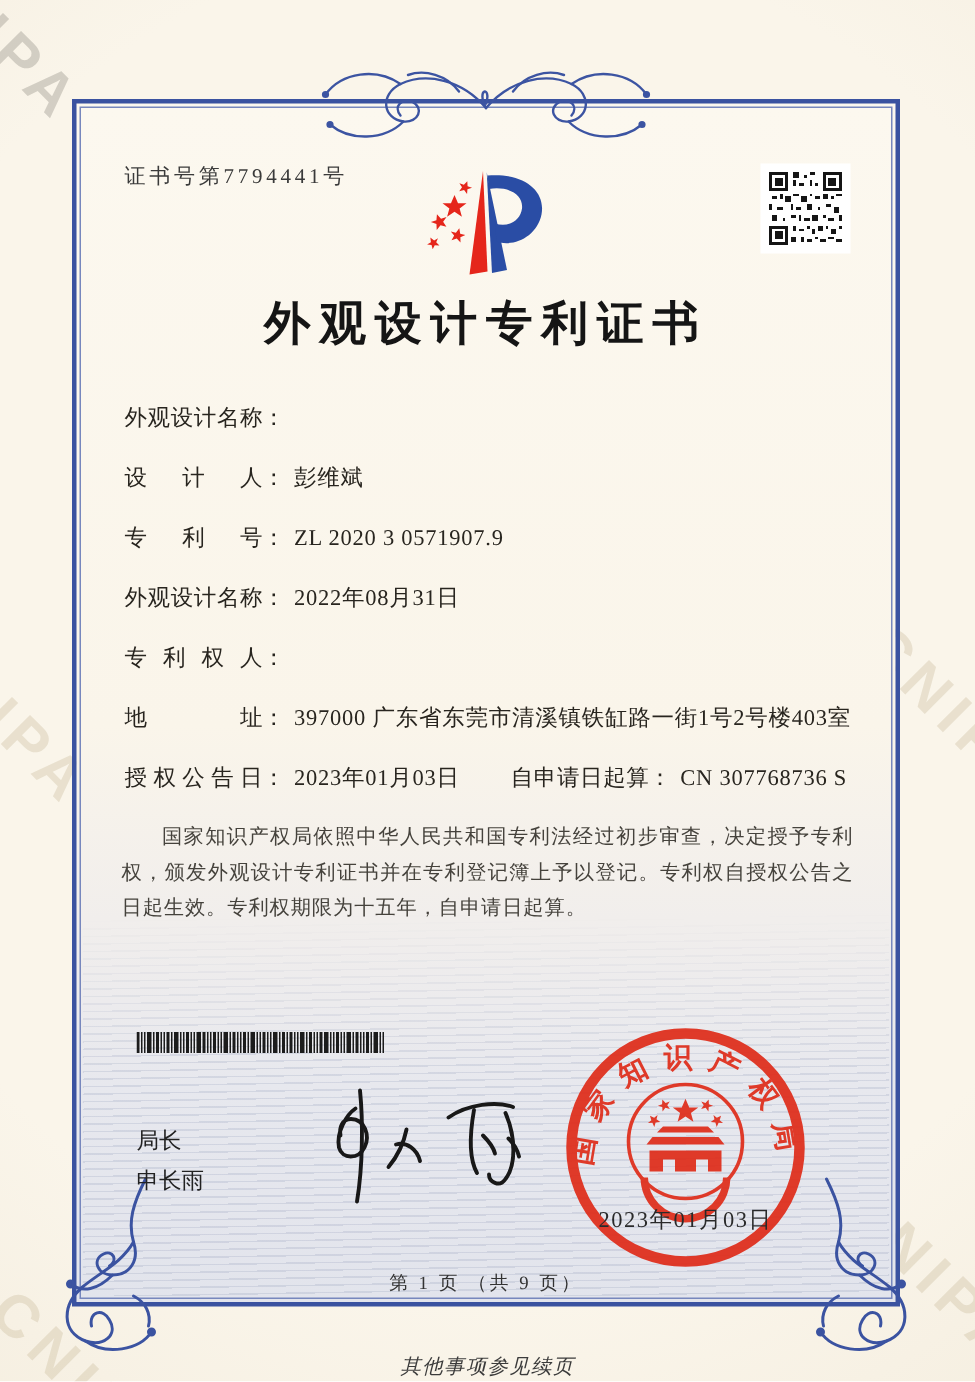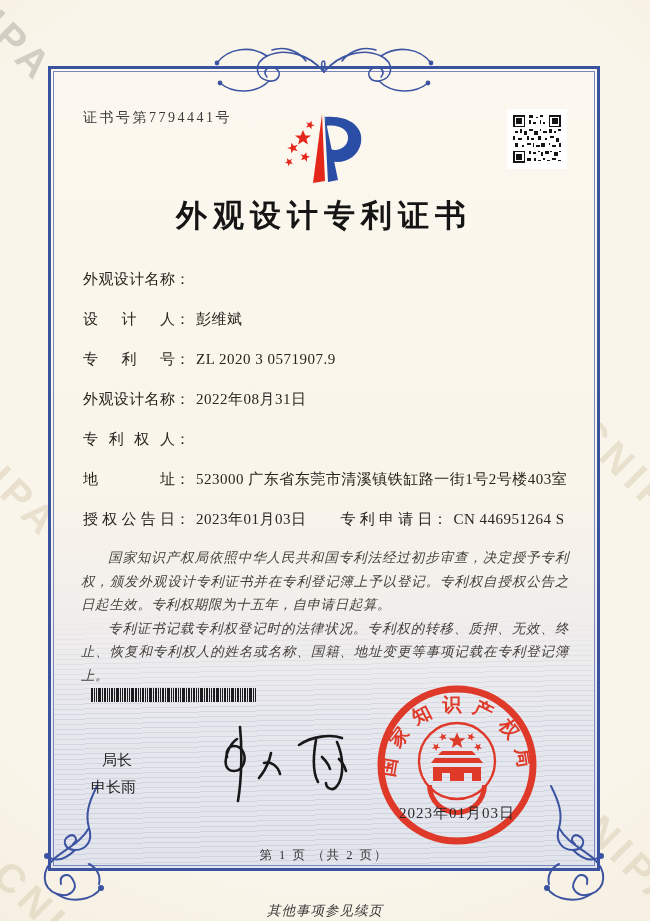--- a/index.html
+++ b/index.html
@@ -64,32 +64,32 @@
   .flabel { display:inline-block; width:92px; text-align:justify; text-align-last:justify; }
   .fcolon { display:inline-block; margin:0 6px 0 0; }
   .fvalue { letter-spacing:0.5px; }
   .grant-row { display:flex; }
   .grant-pair { display:flex; }
   .grant-pair.second { margin-left:34px; }
 
   
   .legal {
     position:absolute; left:30px; right:28px; top:477px;
-    font-style:italic; font-size:13.5px; line-height:23.5px;
+    font-size:13.5px; line-height:23.5px;
     color:#45423c; letter-spacing:0.6px; text-align:justify;
   }
   .legal p { text-indent:2em; }
 
   
   .barcode { position:absolute; left:40px; top:619px; width:166px; height:14px; }
   .sig-title, .sig-name {
     position:absolute; left:40px; font-family:"Liberation Sans","DejaVu Sans",sans-serif;
     font-size:15px; color:#222;
   }
-  .sig-title { top:682px;margin-left:11px; }
+  .sig-title { top:682px; }
   .sig-name  { top:709px; }
   .signature { position:absolute; left:128px; top:652px; }
   .seal { position:absolute; left:320px; top:610px; width:172px; height:172px; opacity:0.93; }
   .page-num {
     position:absolute; left:0; right:0; top:778px; text-align:center;
     font-size:12.5px; letter-spacing:2px; color:#333;
   }
   .bottom-note {
     position:absolute; left:0; right:0; top:902px; text-align:center;
     font-style:italic; font-size:13.5px; letter-spacing:1px; color:#3b3b3b;
@@ -220,39 +220,38 @@
           <span class="fcolon">：</span>
         <span class="fvalue">2022年08月31日</span>
       </div>
       <div class="frow">
         <span class="flabel">专利权人</span>
           <span class="fcolon">：</span>
       </div>
       <div class="frow">
         <span class="flabel">地址</span>
           <span class="fcolon">：</span>
-        <span class="fvalue">523000 广东省东莞市清溪镇铁缸路一街1号2号楼403室</span>
+        <span class="fvalue">397000 广东省东莞市清溪镇铁缸路一街1号2号楼403室</span>
       </div>
       <div class="frow grant-row">
         <span class="grant-pair">
           <span class="flabel">授权公告日</span>
             <span class="fcolon">：</span>
           <span class="fvalue">2023年01月03日</span>
         </span>
         <span class="grant-pair second">
-          <span class="flabel">专利申请日</span>
+          <span class="flabel">自申请日起算</span>
             <span class="fcolon">：</span>
-          <span class="fvalue">CN 446951264 S</span>
+          <span class="fvalue">CN 307768736 S</span>
         </span>
       </div>
     </div>
 
     <div class="legal">
       <p>国家知识产权局依照中华人民共和国专利法经过初步审查，决定授予专利权，颁发外观设计专利证书并在专利登记簿上予以登记。专利权自授权公告之日起生效。专利权期限为十五年，自申请日起算。</p>
-      <p>专利证书记载专利权登记时的法律状况。专利权的转移、质押、无效、终止、恢复和专利权人的姓名或名称、国籍、地址变更等事项记载在专利登记簿上。</p>
     </div>
 
     <svg class="barcode" viewBox="0 0 166 14" preserveAspectRatio="none">
       <path fill="#1c1c1c" d="M0,0h2v14h-2z M3,0h1v14h-1z M5,0h1v14h-1z M7,0h3v14h-3z M11,0h1v14h-1z M13,0h2v14h-2z M16,0h1v14h-1z M18,0h1v14h-1z M20,0h2v14h-2z M23,0h1v14h-1z M25,0h3v14h-3z M29,0h1v14h-1z M31,0h1v14h-1z M33,0h2v14h-2z M36,0h1v14h-1z M38,0h1v14h-1z M40,0h3v14h-3z M44,0h2v14h-2z M47,0h1v14h-1z M49,0h1v14h-1z M51,0h2v14h-2z M54,0h1v14h-1z M56,0h1v14h-1z M58,0h3v14h-3z M62,0h1v14h-1z M64,0h2v14h-2z M67,0h1v14h-1z M69,0h1v14h-1z M71,0h2v14h-2z M74,0h1v14h-1z M76,0h3v14h-3z M80,0h1v14h-1z M82,0h1v14h-1z M84,0h2v14h-2z M87,0h1v14h-1z M89,0h1v14h-1z M91,0h3v14h-3z M95,0h1v14h-1z M97,0h2v14h-2z M100,0h1v14h-1z M102,0h2v14h-2z M105,0h1v14h-1z M107,0h1v14h-1z M109,0h3v14h-3z M113,0h1v14h-1z M115,0h2v14h-2z M118,0h1v14h-1z M120,0h1v14h-1z M122,0h2v14h-2z M125,0h3v14h-3z M129,0h1v14h-1z M131,0h1v14h-1z M133,0h2v14h-2z M136,0h1v14h-1z M138,0h1v14h-1z M140,0h3v14h-3z M144,0h1v14h-1z M146,0h2v14h-2z M149,0h1v14h-1z M151,0h1v14h-1z M153,0h2v14h-2z M156,0h1v14h-1z M158,0h3v14h-3z M162,0h1v14h-1z M164,0h1v14h-1z"></path>
     </svg>
 
     <div class="sig-title">局长</div>
     <div class="sig-name">申长雨</div>
 
     <svg class="signature" width="190" height="92" viewBox="0 0 190 92">
@@ -286,18 +285,18 @@
         <use href="#sstar" transform="translate(-21,-14) scale(0.42) rotate(-40)"></use>
         <use href="#sstar" transform="translate(21,-14) scale(0.42) rotate(40)"></use>
         <path d="M-26,2 h52 l-4,-5 h-44 z"></path>
         <path d="M-19,-6 h38 l-4,-4 h-30 z"></path>
         <path d="M-24,20 v-14 h48 v14 h-9 v-8 h-8 v8 h-14 v-8 h-8 v8 z"></path>
         <path d="M-30,24 a30,30 0 0 0 60,0 l-5,0 a25,25 0 0 1 -50,0 z"></path>
       </g>
       <text x="86" y="139" text-anchor="middle" font-size="15" fill="#1c1c1c" style="letter-spacing:1px; font-family:'Liberation Serif',serif;">2023年01月03日</text>
     </svg>
 
-    <div class="page-num">第 1 页 （共 2 页）</div>
+    <div class="page-num">第 1 页 （共 9 页）</div>
   </div>
 
   <div class="bottom-note">其他事项参见续页</div>
 
 </div>
 
 </body></html>

